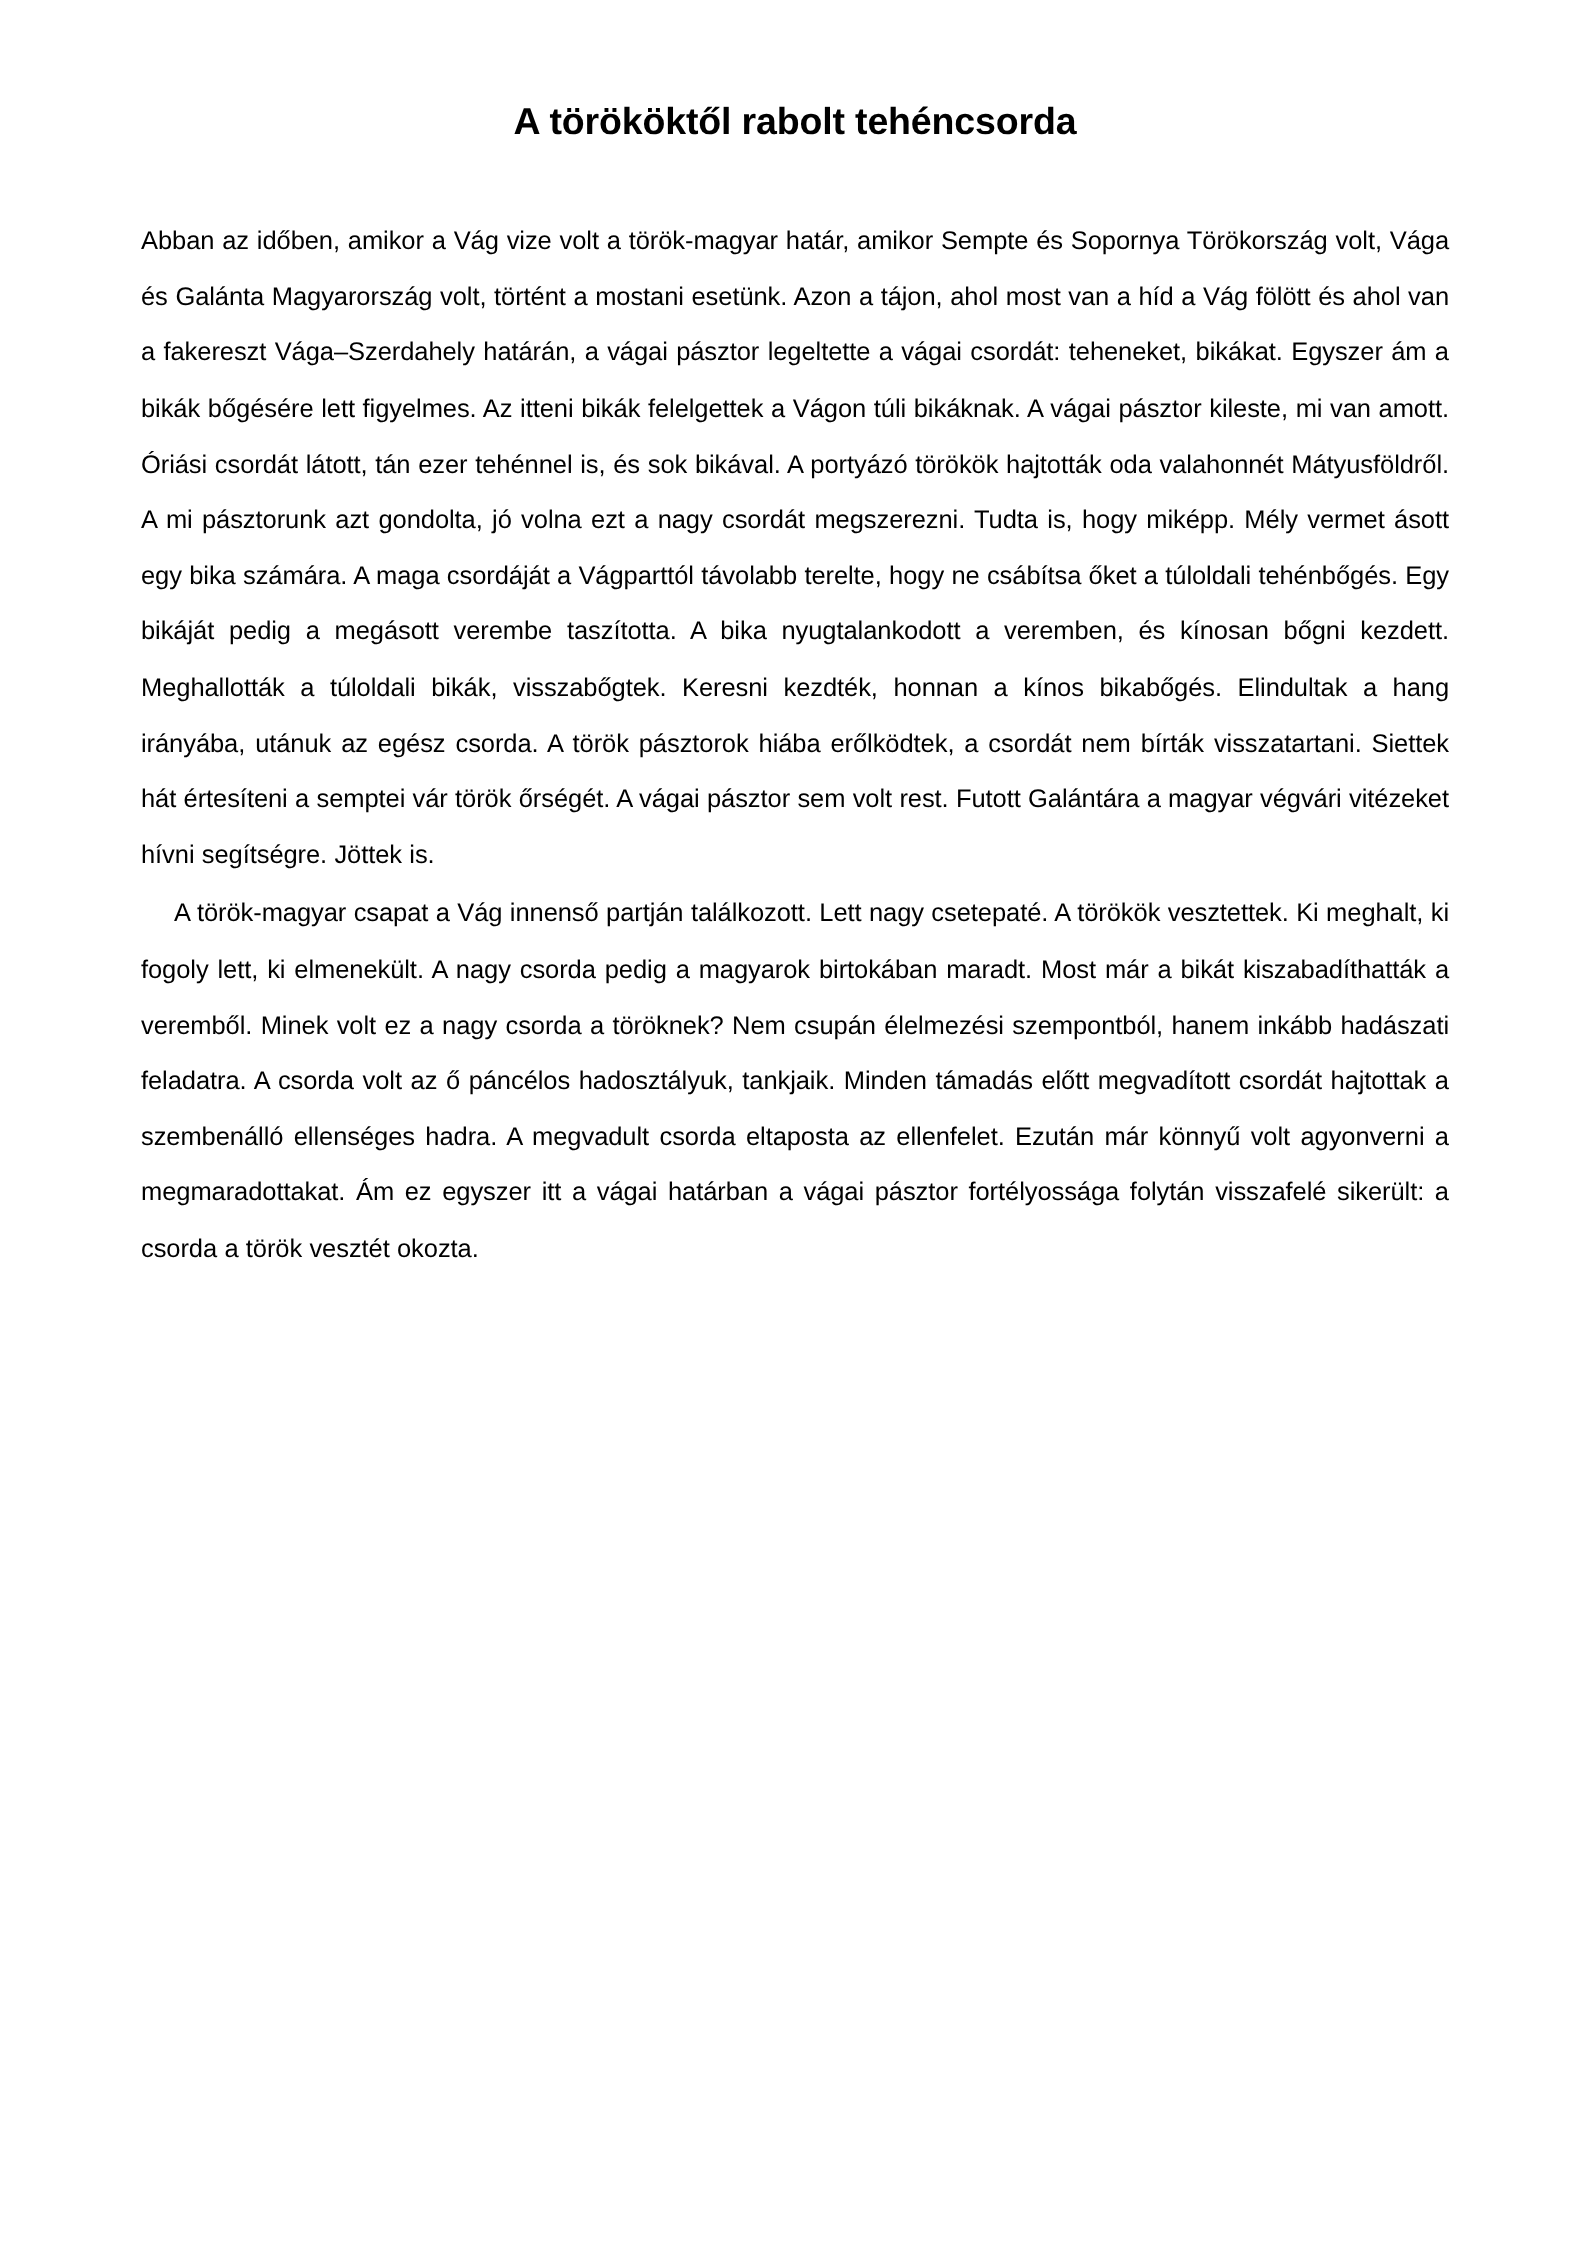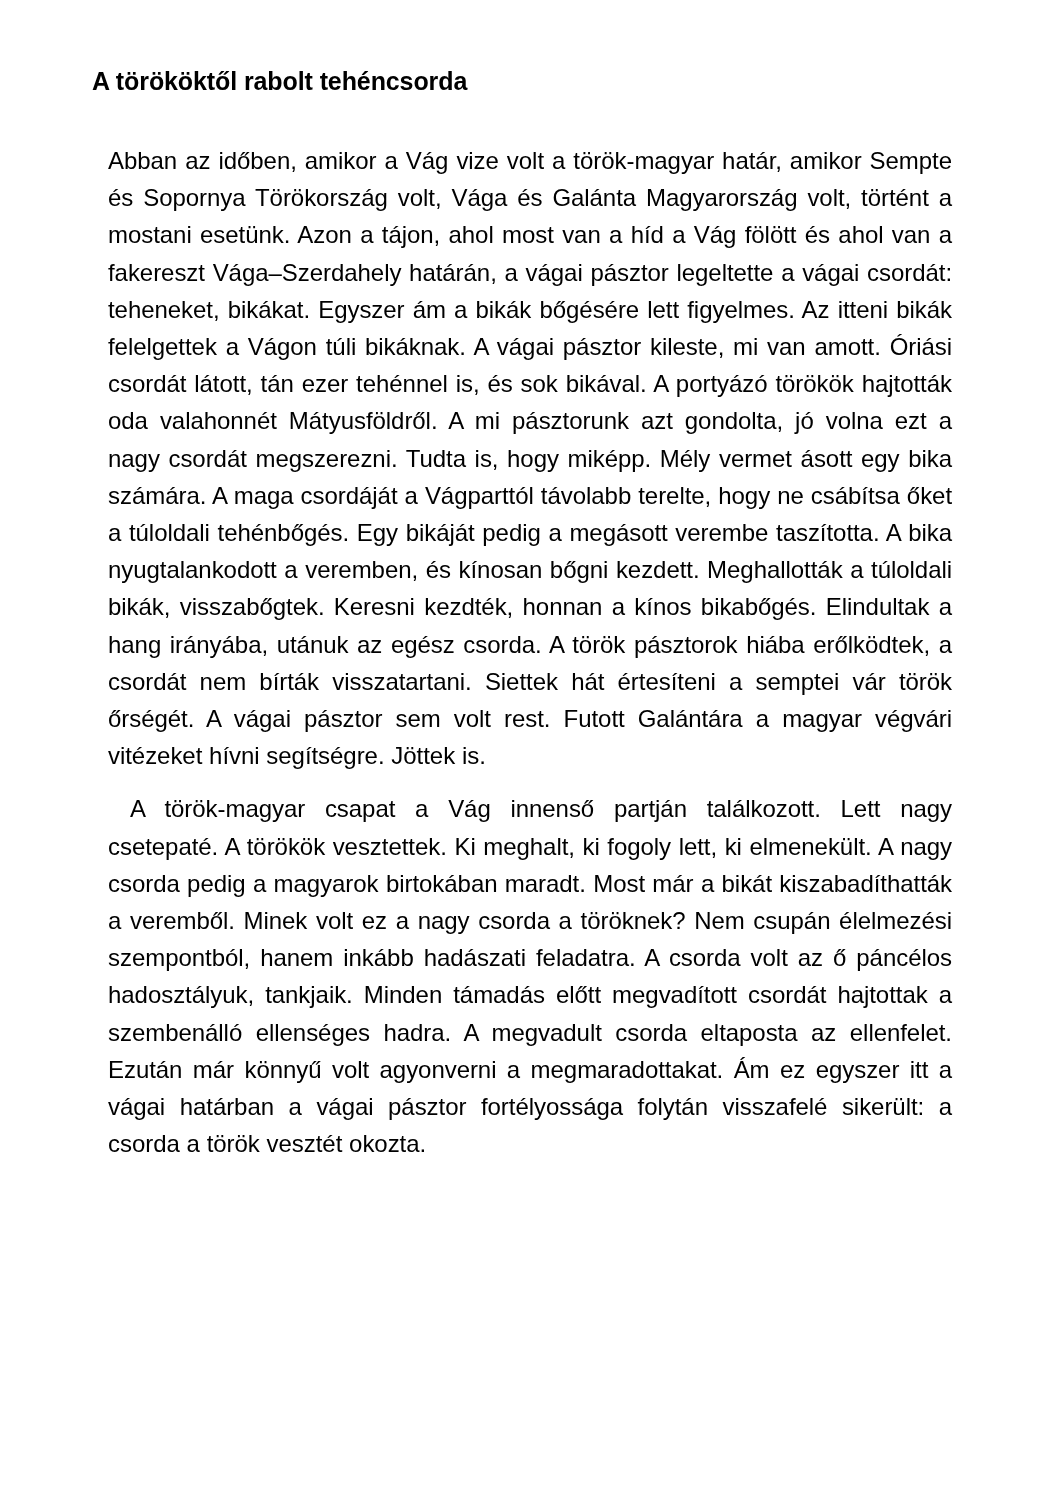--- a/index.html
+++ b/index.html
@@ -23,33 +23,33 @@
   .doc-body {
     position: absolute;
     left: 92px;
     top: 64px;
     width: 876px;
   }
 
   .doc-title {
     font-size: 25px;
     font-weight: bold;
-    text-align: left;
+    text-align: center;
     line-height: 34px;
     letter-spacing: -0.1px;
     margin: 0 0 44px 0;
     color: #000000;
   }
 
   .doc-paragraph {
-    font-size: 24px;
+    font-size: 17px;
     line-height: 37.2px;
     text-align: justify;
     text-justify: inter-word;
-    margin: 16px;
+    margin: 2px;
     color: #000000;
     letter-spacing: -0.05px;
     word-spacing: 0.2px;
     hyphens: none;
   }
 
   .doc-paragraph + .doc-paragraph {
     text-indent: 22px;
   }
 </style>

